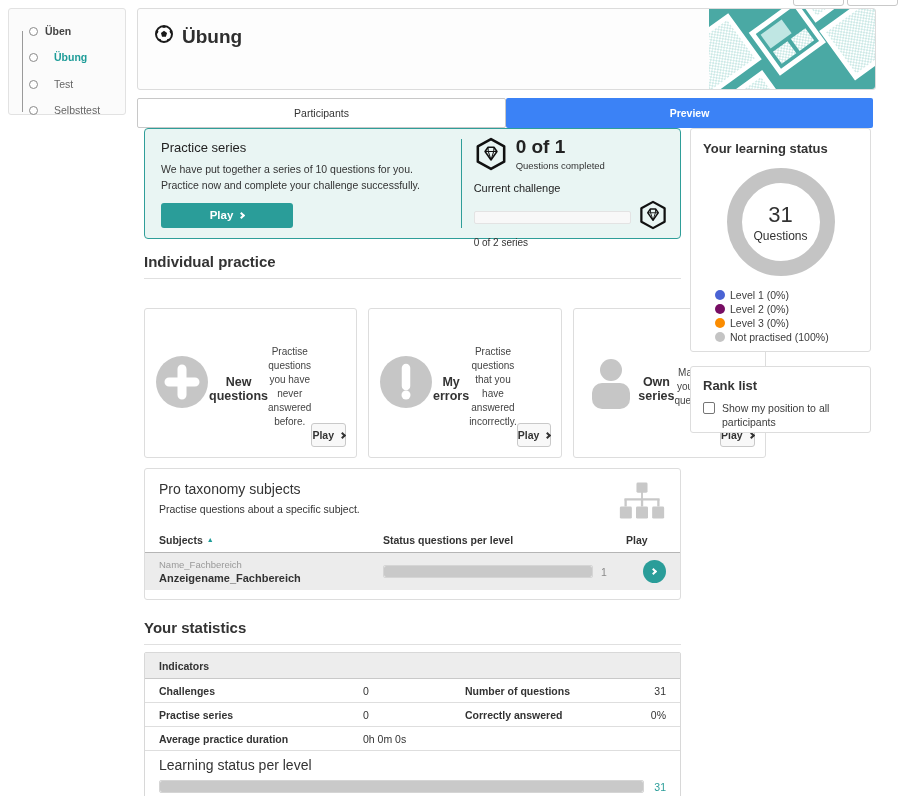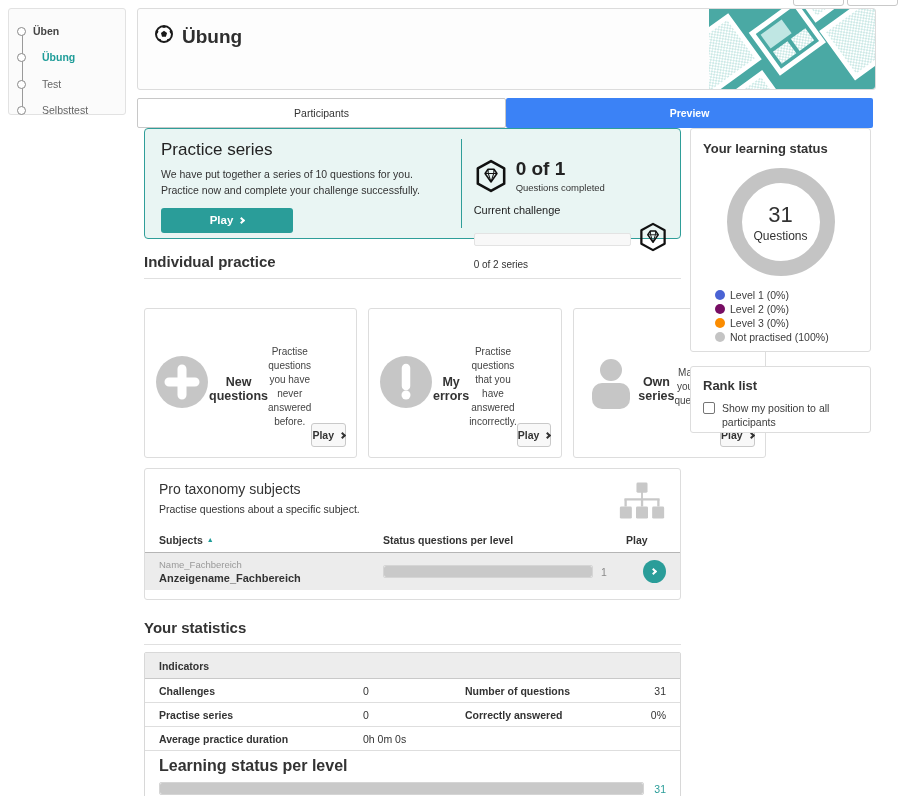--- a/index.html
+++ b/index.html
@@ -4,21 +4,21 @@
 <style>
   * { margin:0; padding:0; box-sizing:border-box; }
   html,body { width:898px; height:796px; background:#fff; overflow:hidden;
     font-family:"Liberation Sans","DejaVu Sans",sans-serif; color:#333; }
   .stage { position:relative; width:898px; height:796px; }
 
   
   .stepper { position:absolute; left:8px; top:8px; width:118px; height:107px;
     background:#fbfbfb; border:1px solid #e2e2e2; border-radius:3px; }
   .stepper-line { position:absolute; left:13px; top:22px; width:1px; height:81px; background:#9a9a9a; }
-  .step { position:absolute; left:0; display:flex; align-items:center; cursor:pointer; }
+  .step { position:absolute; left:12px; display:flex; align-items:center; cursor:pointer; }
   .step .dot { position:absolute; left:8px; width:9px; height:9px; border:1.5px solid #8a8a8a;
     border-radius:50%; background:#fff; }
   .step .lbl { margin-left:24px; font-size:10.5px; color:#666; }
   .step.root .lbl { font-weight:bold; color:#444; }
   .step.sub .lbl { margin-left:33px; }
   .step.active .lbl { color:#1d9c98; font-weight:bold; }
 
   
   .tiny-btn { position:absolute; top:-8px; height:14px; background:#fff;
     border:1px solid #c9c9c9; border-radius:3px; }
@@ -35,28 +35,28 @@
   .tabs { position:absolute; left:137px; top:98px; width:736px; height:30px; display:flex; }
   .tab { flex:1; display:flex; align-items:center; justify-content:center;
     font-size:10.5px; cursor:pointer; }
   .tab.plain { background:#fff; border:1px solid #c8c8c8; border-radius:2px; color:#333; }
   .tab.active { background:#3b82f6; color:#fff; font-weight:bold; border-radius:2px; }
 
   
   .pseries { position:absolute; left:144px; top:128px; width:537px; height:111px;
     background:#e9f5f3; border:1px solid #2f9e99; border-radius:4px; display:flex; }
   .ps-left { width:59%; padding:11px 16px; }
-  .ps-left h2 { font-size:17px; font-weight:normal; color:#222; }
+  .ps-left h2 { font-size:13px; font-weight:normal; color:#222; }
   .ps-left p { font-size:10.5px; line-height:1.55; margin-top:6px; color:#333; width:97%; }
   .btn-teal { margin-top:9px; width:132px; height:25px; background:#2a9d99; border:none;
     border-radius:3px; color:#fff; font-weight:bold; font-size:11.5px; cursor:pointer;
     display:flex; align-items:center; justify-content:center;
     font-family:"Liberation Sans","DejaVu Sans",sans-serif; }
   .ps-div { width:1px; background:#2f9e99; margin:10px 0; }
-  .ps-right { flex:1; padding:2px 12px 9px 12px;margin-top:28px; }
+  .ps-right { flex:1; padding:8px 12px 9px 12px; }
   .ps-chal { display:flex; align-items:flex-start; gap:8px; }
   .ps-chal-big { font-size:19px; font-weight:bold; color:#222; line-height:1.1; }
   .ps-chal-cap { font-size:9.5px; color:#333; margin-top:2px; }
   .ps-cur { font-size:11px; color:#222; margin-top:7px; }
   .ps-bar-row { display:flex; align-items:center; gap:7px; margin-top:6px; }
   .ps-track { flex:1; height:13px; background:#f8f8f8; border:1px solid #e3e3e3; border-radius:2px; }
   .ps-series-cap { font-size:10px; color:#333; margin-top:3px; }
 
   
   .sec-title { position:absolute; left:144px; width:537px; font-size:15px; color:#333;
@@ -108,21 +108,21 @@
   
   .stats { position:absolute; left:144px; top:652px; width:537px; background:#fff;
     border:1px solid #d8d8d8; border-radius:2px; }
   .stats-hdr { height:26px; line-height:26px; background:#ededed; padding:0 14px;
     font-size:10.5px; font-weight:bold; color:#333; border-bottom:1px solid #c9c9c9; }
   .stats-row { display:grid; grid-template-columns:204px 102px 1fr 56px; padding:0 14px;
     height:24px; align-items:center; font-size:10.5px; border-bottom:1px solid #dedede; }
   .stats-row .lab { font-weight:bold; color:#333; }
   .stats-row .val2 { text-align:right; }
   .stats-learn { padding:6px 14px 10px; }
-  .stats-learn .lab { font-size:16px; font-weight:bold; color:#333; }
+  .stats-learn .lab { font-size:14px; font-weight:normal; color:#333; }
   .learn-bar { display:flex; align-items:center; gap:10px; margin-top:7px; }
   .learn-track { flex:1; background:#fafafa; }
   .learn-num { font-size:10.5px; color:#2a9d99; }
 
   
   .ls-card { position:absolute; left:690px; top:128px; width:181px; height:224px;
     background:#fff; border:1px solid #ddd; border-radius:3px; padding:12px 12px; }
   .ls-card h3 { font-size:13px; font-weight:bold; color:#333; }
   .donut { width:108px; height:108px; margin:12px auto 0; border-radius:50%;
     border:15px solid #c4c4c4; display:flex; flex-direction:column; align-items:center;

